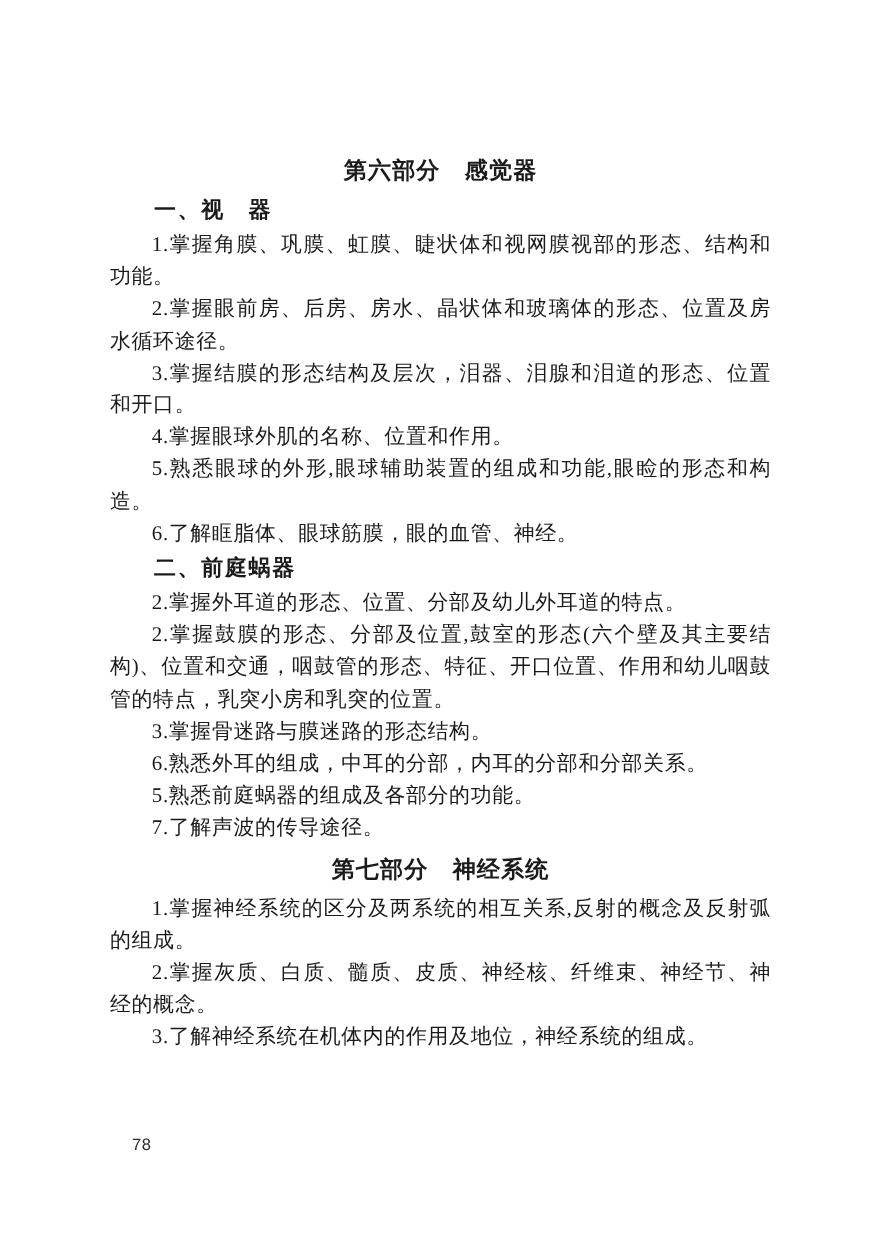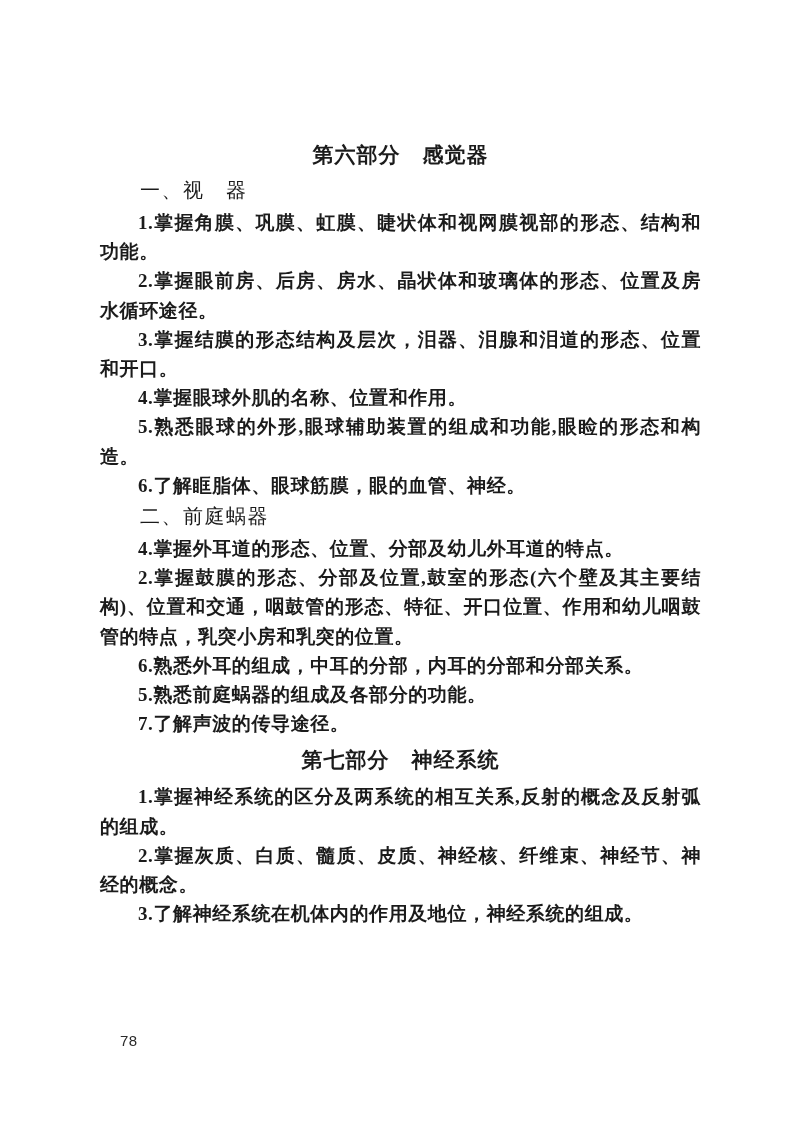--- a/index.html
+++ b/index.html
@@ -30,35 +30,34 @@
     line-height: 27px;
     text-align: center;
     letter-spacing: 1px;
     margin: 0 0 8px 0;
   }
   .part-title.second {
     margin-top: 9px;
   }
   .sub-heading {
     font-family: "DejaVu Sans", "Liberation Sans", sans-serif;
-    font-weight: normal;
+    font-weight: bold;
     font-size: 20px;
     line-height: 26px;
     letter-spacing: 1.5px;
     text-indent: 2em;
     margin: 3px 0 5px 0;
   }
   .item {
     font-size: 19px;
     line-height: 29.2px;
     letter-spacing: 0.6px;
     text-indent: 2em;
     text-align: justify;
     margin: 0;
-    font-weight: bold;
   }
   .page-number {
     position: absolute;
     left: 120px;
     top: 1032px;
     font-family: "Liberation Sans", "DejaVu Sans", sans-serif;
     font-size: 15px;
     color: #2a2a2a;
     letter-spacing: 0.5px;
   }
@@ -75,22 +74,23 @@
 
     <p class="item">1.掌握角膜、巩膜、虹膜、睫状体和视网膜视部的形态、结构和功能。</p>
     <p class="item">2.掌握眼前房、后房、房水、晶状体和玻璃体的形态、位置及房水循环途径。</p>
     <p class="item">3.掌握结膜的形态结构及层次，泪器、泪腺和泪道的形态、位置和开口。</p>
     <p class="item">4.掌握眼球外肌的名称、位置和作用。</p>
     <p class="item">5.熟悉眼球的外形,眼球辅助装置的组成和功能,眼睑的形态和构造。</p>
     <p class="item">6.了解眶脂体、眼球筋膜，眼的血管、神经。</p>
 
     <h2 class="sub-heading">二、前庭蜗器</h2>
 
-    <p class="item">4.掌握外耳道的形态、位置、分部及幼儿外耳道的特点。</p>
+    <p class="item">2.掌握外耳道的形态、位置、分部及幼儿外耳道的特点。</p>
     <p class="item">2.掌握鼓膜的形态、分部及位置,鼓室的形态(六个壁及其主要结构)、位置和交通，咽鼓管的形态、特征、开口位置、作用和幼儿咽鼓管的特点，乳突小房和乳突的位置。</p>
+    <p class="item">3.掌握骨迷路与膜迷路的形态结构。</p>
     <p class="item">6.熟悉外耳的组成，中耳的分部，内耳的分部和分部关系。</p>
     <p class="item">5.熟悉前庭蜗器的组成及各部分的功能。</p>
     <p class="item">7.了解声波的传导途径。</p>
 
     <h1 class="part-title second">第七部分　神经系统</h1>
 
 
     <p class="item">1.掌握神经系统的区分及两系统的相互关系,反射的概念及反射弧的组成。</p>
     <p class="item">2.掌握灰质、白质、髓质、皮质、神经核、纤维束、神经节、神经的概念。</p>
     <p class="item">3.了解神经系统在机体内的作用及地位，神经系统的组成。</p>

